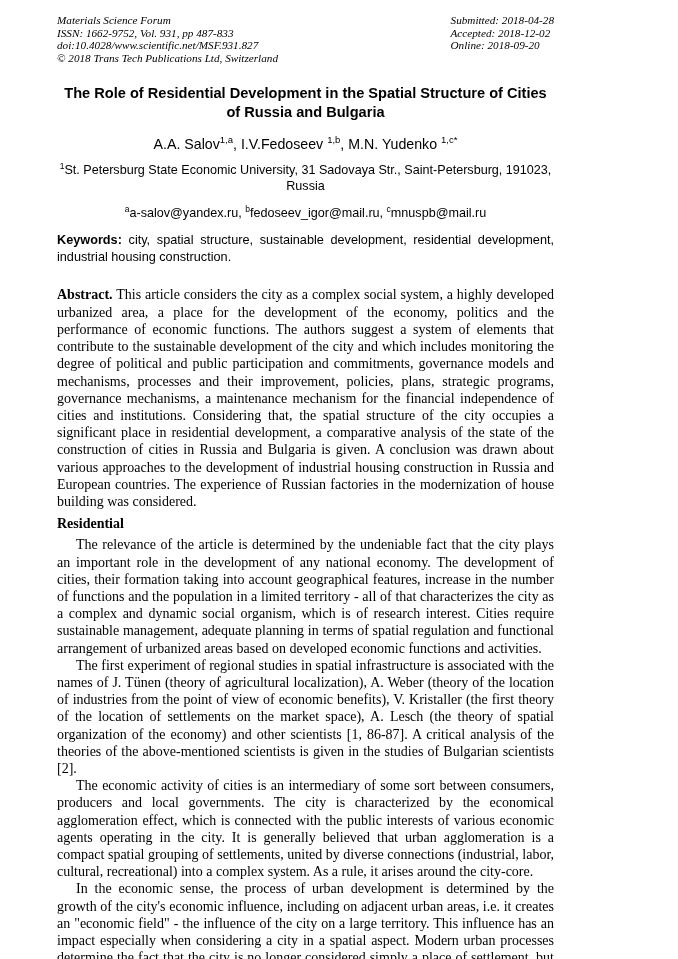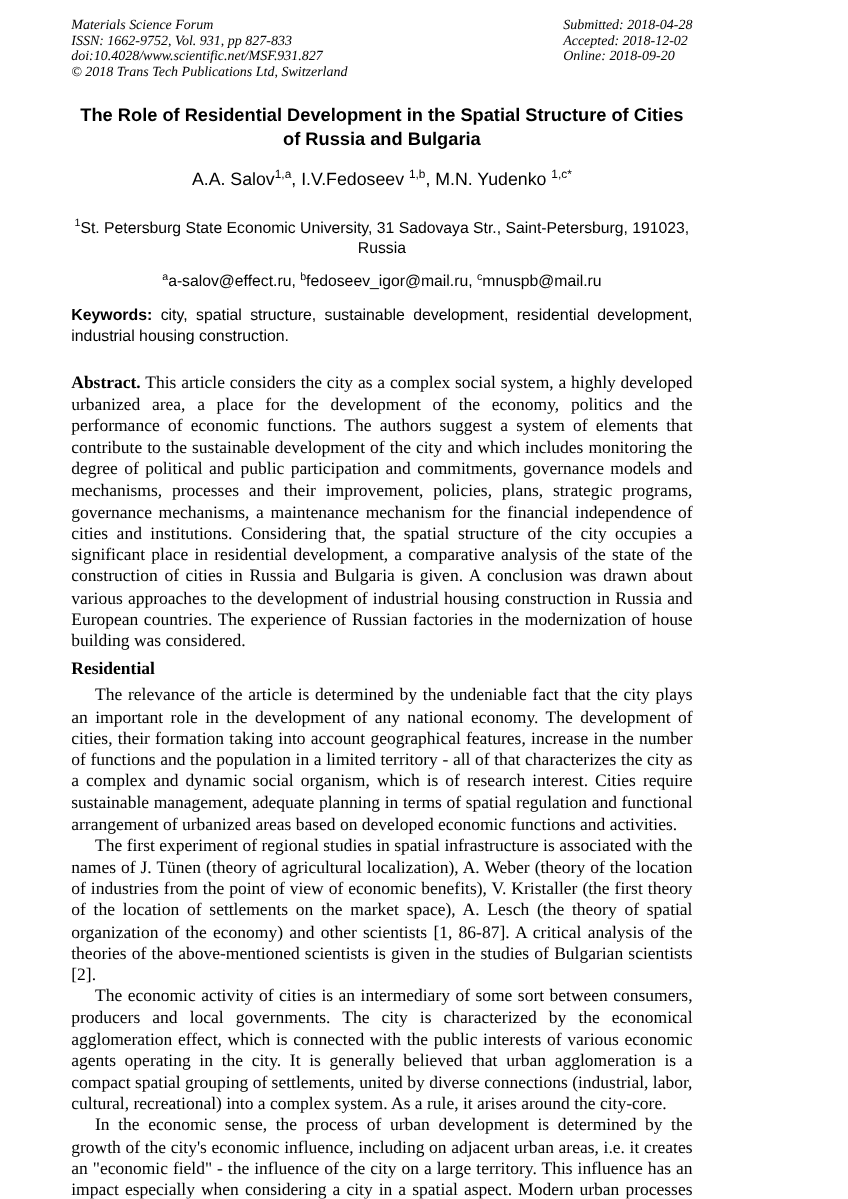--- a/index.html
+++ b/index.html
@@ -32,21 +32,21 @@
     line-height: 19px;
     text-align: center;
     margin: 0 auto 8px auto;
     max-width: 566px;
   }
   .authors {
     font-family: "Liberation Sans", sans-serif;
     font-size: 14.2px;
     line-height: 19px;
     text-align: center;
-    margin-bottom: 16px;
+    margin-bottom: 4px;
   }
   .authors sup { font-size: 9.5px; }
   .affiliation {
     font-family: "Liberation Sans", sans-serif;
     font-size: 12.6px;
     line-height: 16px;
     text-align: center;
     margin-bottom: 7px;
   }
   .affiliation sup, .emails sup { font-size: 8.5px; }
@@ -84,38 +84,38 @@
   .body-para { text-indent: 19px; }
 </style>
 </head>
 <body>
 
 <div class="page">
 
   <header class="pub-header">
     <div class="pub-left">
       <div>Materials Science Forum</div>
-      <div>ISSN: 1662-9752, Vol. 931, pp 827-833</div>
+      <div>ISSN: 1662-9752, Vol. 931, pp 487-833</div>
       <div>doi:10.4028/www.scientific.net/MSF.931.827</div>
       <div>© 2018 Trans Tech Publications Ltd, Switzerland</div>
     </div>
     <div class="pub-right">
       <div>Submitted: 2018-04-28</div>
       <div>Accepted: 2018-12-02</div>
       <div>Online: 2018-09-20</div>
     </div>
   </header>
 
   <h1 class="title">The Role of Residential Development in the Spatial Structure of Cities of Russia and Bulgaria</h1>
 
   <div class="authors"><span><span>A.A. Salov</span><sup>1,a</sup><span>, </span></span><span><span>I.V.Fedoseev </span><sup>1,b</sup><span>, </span></span><span><span>M.N. Yudenko </span><sup>1,c*</sup><span></span></span></div>
 
   <div class="affiliation"><sup>1</sup><span>St. Petersburg State Economic University, 31 Sadovaya Str., Saint-Petersburg, 191023, Russia</span></div>
 
-  <div class="emails"><span><sup>a</sup><span>a-salov@effect.ru</span><span>, </span></span><span><sup>b</sup><span>fedoseev_igor@mail.ru</span><span>, </span></span><span><sup>c</sup><span>mnuspb@mail.ru</span><span></span></span></div>
+  <div class="emails"><span><sup>a</sup><span>a-salov@yandex.ru</span><span>, </span></span><span><sup>b</sup><span>fedoseev_igor@mail.ru</span><span>, </span></span><span><sup>c</sup><span>mnuspb@mail.ru</span><span></span></span></div>
 
   <p class="keywords"><b>Keywords:</b> <span>city, spatial structure, sustainable development, residential development, industrial housing construction.</span></p>
 
   <p class="abstract"><b>Abstract.</b> <span>This article considers the city as a complex social system, a highly developed urbanized area, a place for the development of the economy, politics and the performance of economic functions. The authors suggest a system of elements that contribute to the sustainable development of the city and which includes monitoring the degree of political and public participation and commitments, governance models and mechanisms, processes and their improvement, policies, plans, strategic programs, governance mechanisms, a maintenance mechanism for the financial independence of cities and institutions. Considering that, the spatial structure of the city occupies a significant place in residential development, a comparative analysis of the state of the construction of cities in Russia and Bulgaria is given. A conclusion was drawn about various approaches to the development of industrial housing construction in Russia and European countries. The experience of Russian factories in the modernization of house building was considered.</span></p>
 
   <h2 class="section-heading">Residential</h2>
 
   <p class="body-para">The relevance of the article is determined by the undeniable fact that the city plays an important role in the development of any national economy. The development of cities, their formation taking into account geographical features, increase in the number of functions and the population in a limited territory - all of that characterizes the city as a complex and dynamic social organism, which is of research interest. Cities require sustainable management, adequate planning in terms of spatial regulation and functional arrangement of urbanized areas based on developed economic functions and activities.</p>
   <p class="body-para">The first experiment of regional studies in spatial infrastructure is associated with the names of J. Tünen (theory of agricultural localization), A. Weber (theory of the location of industries from the point of view of economic benefits), V. Kristaller (the first theory of the location of settlements on the market space), A. Lesch (the theory of spatial organization of the economy) and other scientists [1, 86-87]. A critical analysis of the theories of the above-mentioned scientists is given in the studies of Bulgarian scientists [2].</p>
   <p class="body-para">The economic activity of cities is an intermediary of some sort between consumers, producers and local governments. The city is characterized by the economical agglomeration effect, which is connected with the public interests of various economic agents operating in the city. It is generally believed that urban agglomeration is a compact spatial grouping of settlements, united by diverse connections (industrial, labor, cultural, recreational) into a complex system. As a rule, it arises around the city-core.</p>

